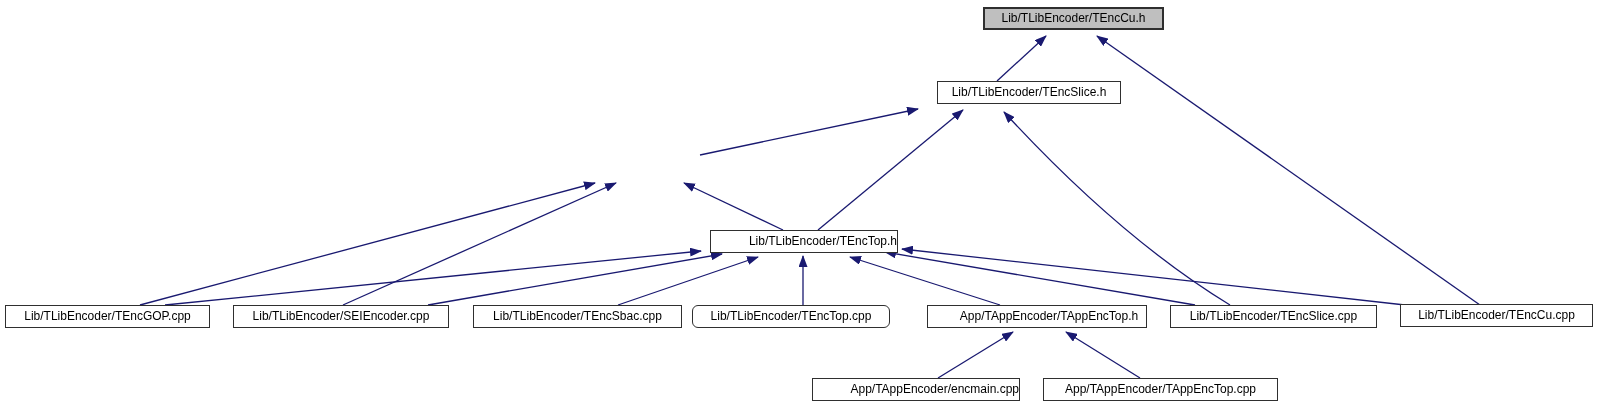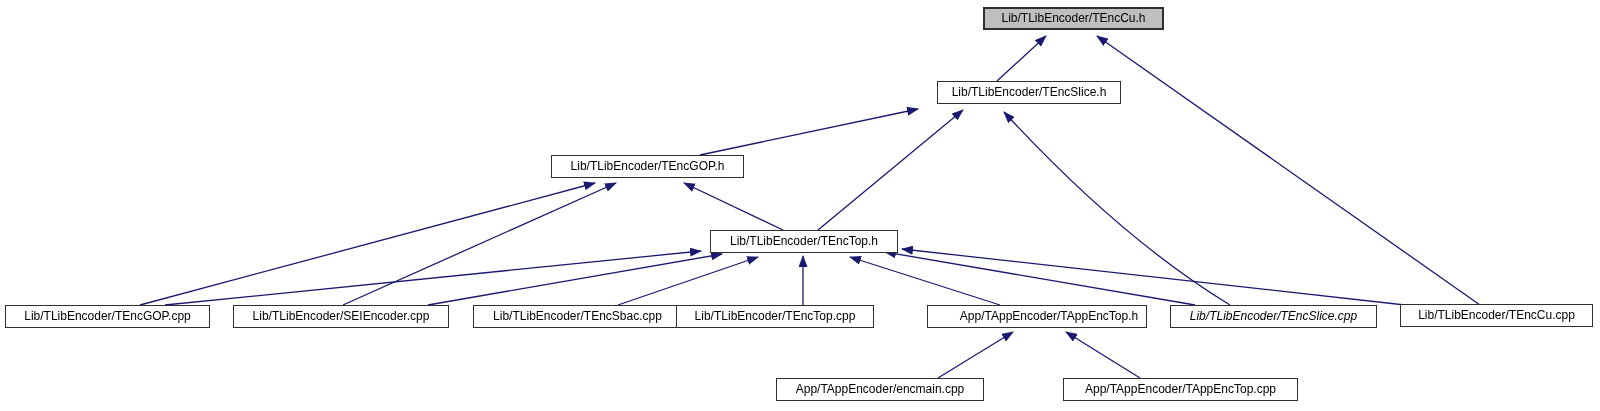--- a/index.html
+++ b/index.html
@@ -68,24 +68,23 @@
       <path d="M618,305 L758,257" class="edge" stroke="#191970" marker-end="url(#arrowhead)"></path>
       <path d="M803,305 L803,256" class="edge" stroke="#191970" marker-end="url(#arrowhead)"></path>
       <path d="M1000,305 L850,257" class="edge" stroke="#191970" marker-end="url(#arrowhead)"></path>
       <path d="M1195,305 L885,252" class="edge" stroke="#191970" marker-end="url(#arrowhead)"></path>
       <path d="M1405,305 L902,249" class="edge" stroke="#191970" marker-end="url(#arrowhead)"></path>
       <path d="M938,378 L1013,332" class="edge" stroke="#191970" marker-end="url(#arrowhead)"></path>
       <path d="M1140,378 L1066,332" class="edge" stroke="#191970" marker-end="url(#arrowhead)"></path>
     </svg>
 <div class="node highlighted" style="left: 983px; top: 7px; width: 181px;">Lib/TLibEncoder/TEncCu.h</div>
     <div class="node" style="left: 893px; top: 81px; width: 184px; margin-left: 44px;">Lib/TLibEncoder/TEncSlice.h</div>
-    <div class="node" style="left: 551px; top: 155px; width: 193px;">Lib/TLibEncoder/TEncGOP.h</div>
-    <div class="node" style="left: 710px; top: 230px; width: 188px;">Lib/TLibEncoder/TEncTop.h</div>
+    <div class="node" style="left: 710px; top: 230px; width: 188px; text-align: right;">Lib/TLibEncoder/TEncTop.h</div>
     <div class="node" style="left: 5px; top: 305px; width: 205px;">Lib/TLibEncoder/TEncGOP.cpp</div>
     <div class="node" style="left: 233px; top: 305px; width: 216px;">Lib/TLibEncoder/SEIEncoder.cpp</div>
     <div class="node" style="left: 473px; top: 305px; width: 209px;">Lib/TLibEncoder/TEncSbac.cpp</div>
-    <div class="node" style="left: 676px; top: 305px; width: 198px;">Lib/TLibEncoder/TEncTop.cpp</div>
+    <div class="node" style="left: 692px; top: 305px; width: 198px; border-radius: 6px;">Lib/TLibEncoder/TEncTop.cpp</div>
     <div class="node" style="left: 927px; top: 305px; width: 220px; padding-left: 24px;">App/TAppEncoder/TAppEncTop.h</div>
-    <div class="node" style="left: 1170px; top: 305px; width: 207px; font-style: italic;">Lib/TLibEncoder/TEncSlice.cpp</div>
+    <div class="node" style="left: 1170px; top: 305px; width: 207px;">Lib/TLibEncoder/TEncSlice.cpp</div>
     <div class="node" style="left: 1400px; top: 304px; width: 193px;">Lib/TLibEncoder/TEncCu.cpp</div>
-    <div class="node" style="left: 776px; top: 378px; width: 208px;">App/TAppEncoder/encmain.cpp</div>
-    <div class="node" style="left: 1043px; top: 378px; width: 235px; margin-left: 20px;">App/TAppEncoder/TAppEncTop.cpp</div>
+    <div class="node" style="left: 812px; top: 378px; width: 208px; text-align: right;">App/TAppEncoder/encmain.cpp</div>
+    <div class="node" style="left: 1043px; top: 378px; width: 235px;">App/TAppEncoder/TAppEncTop.cpp</div>
   </div>
 
 </body></html>

